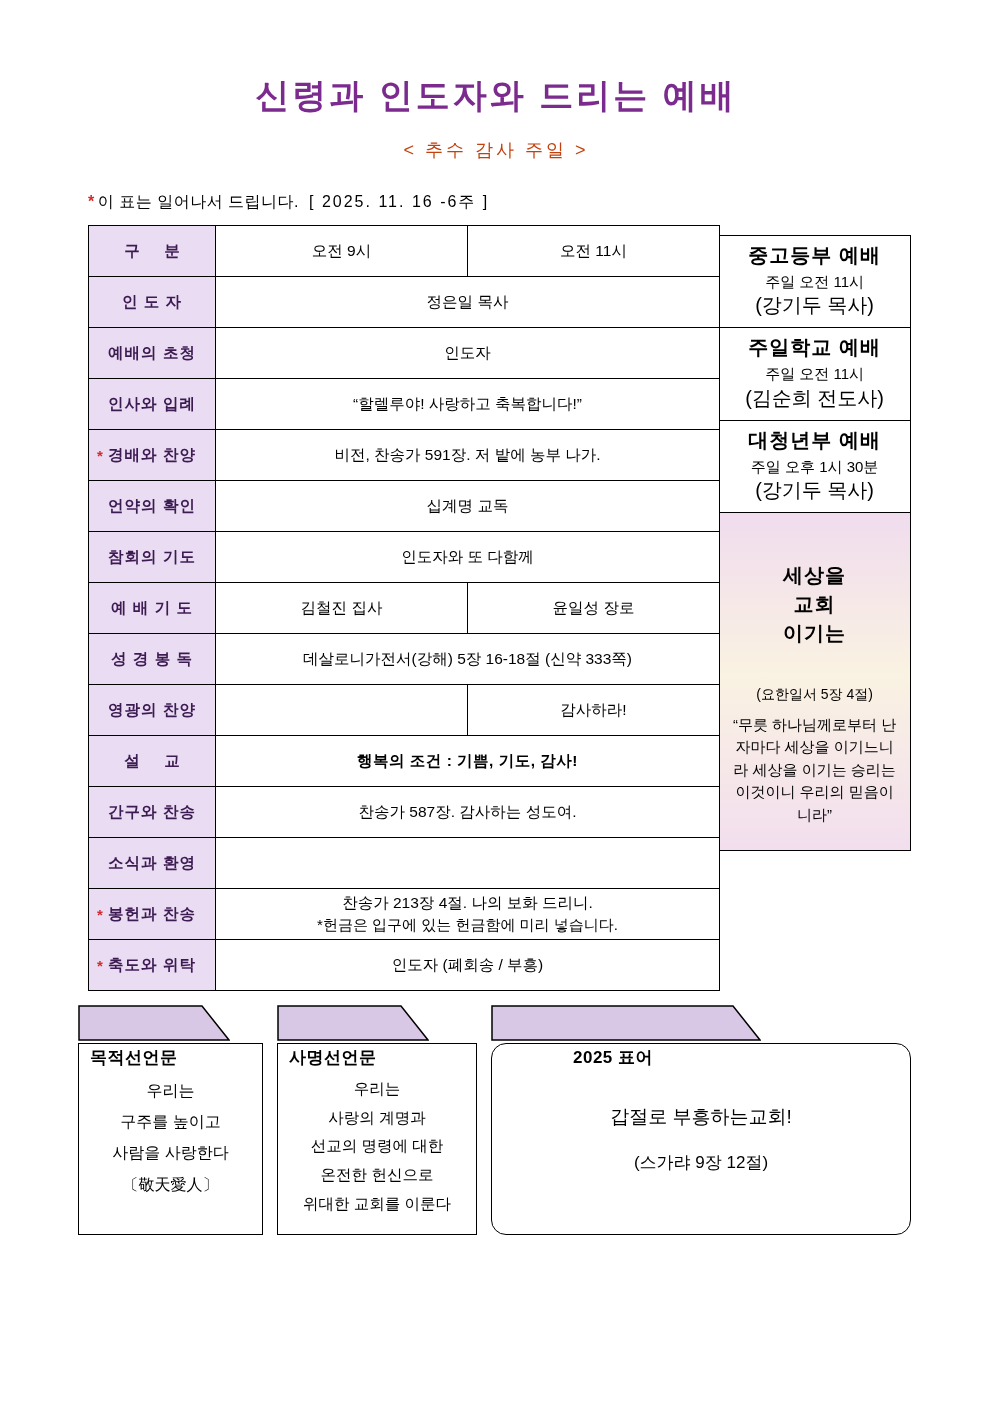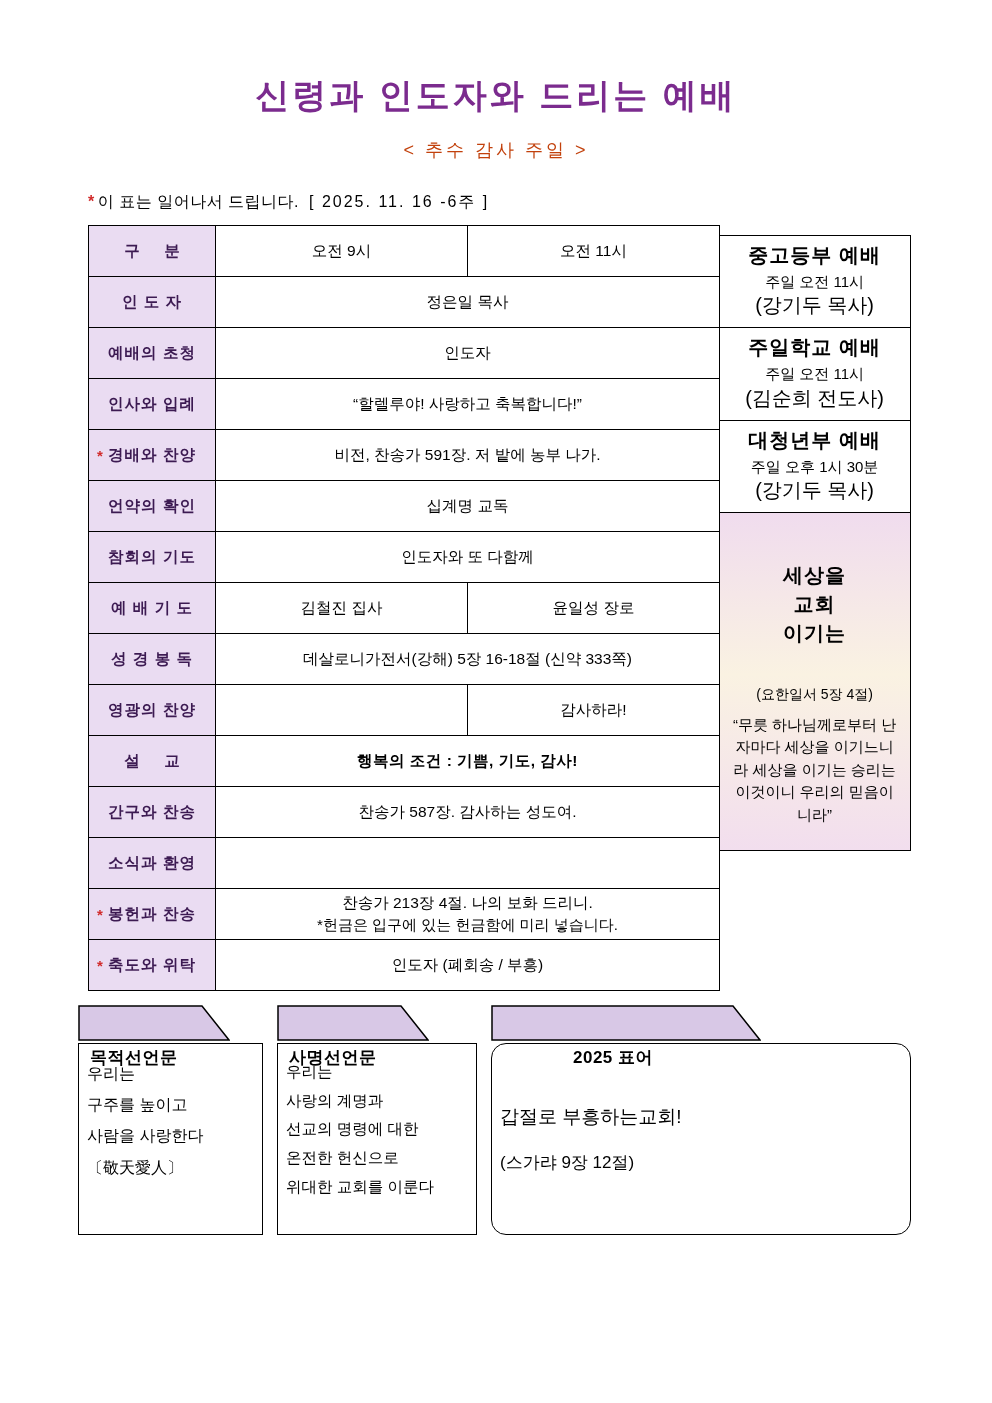--- a/index.html
+++ b/index.html
@@ -177,24 +177,24 @@
     top: 16px;
     font-size: 17px;
     font-weight: bold;
     letter-spacing: 0.5px;
     white-space: nowrap;
     margin-top: 25px;
   }
   .stmt-box {
     border: 1.5px solid #000;
     box-sizing: border-box;
-    text-align: left;
+    text-align: center;
     font-size: 16px;
     line-height: 1.95;
-    padding: 14px 8px;
+    padding: 31px 8px;
   }
   .w1 { width: 185px; height: 192px; }
   .w2 { width: 200px; height: 192px; }
   .w3 { width: 420px; height: 192px; }
   .stmt-box.small { font-size: 15.5px; line-height: 1.85; }
   .stmt-box.motto {
     font-size: 19px;
     line-height: 2.6;
     padding-top: 48px;
     border-radius: 15px;

